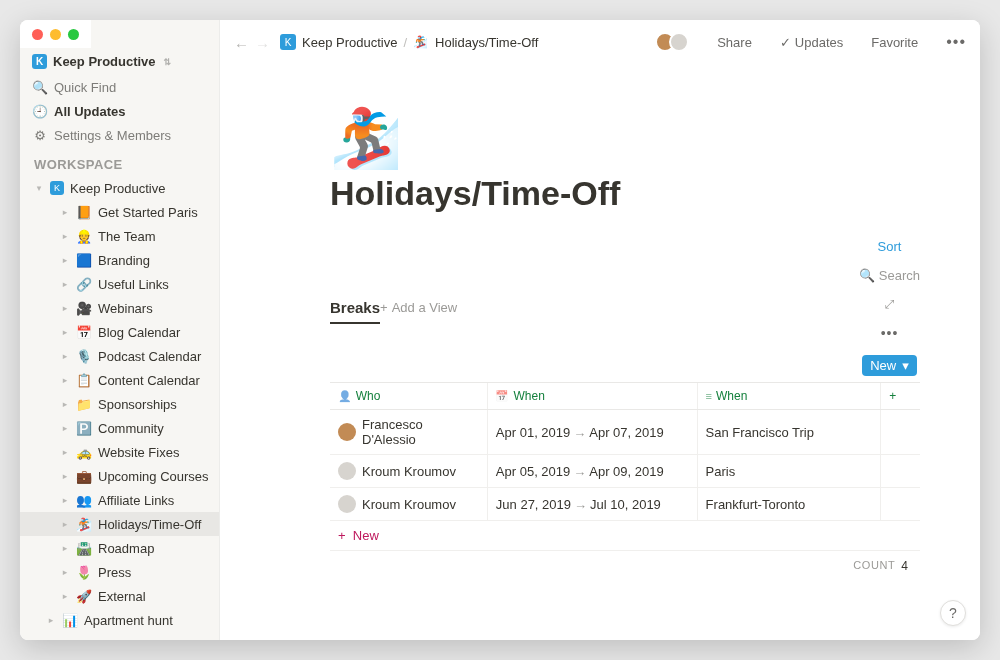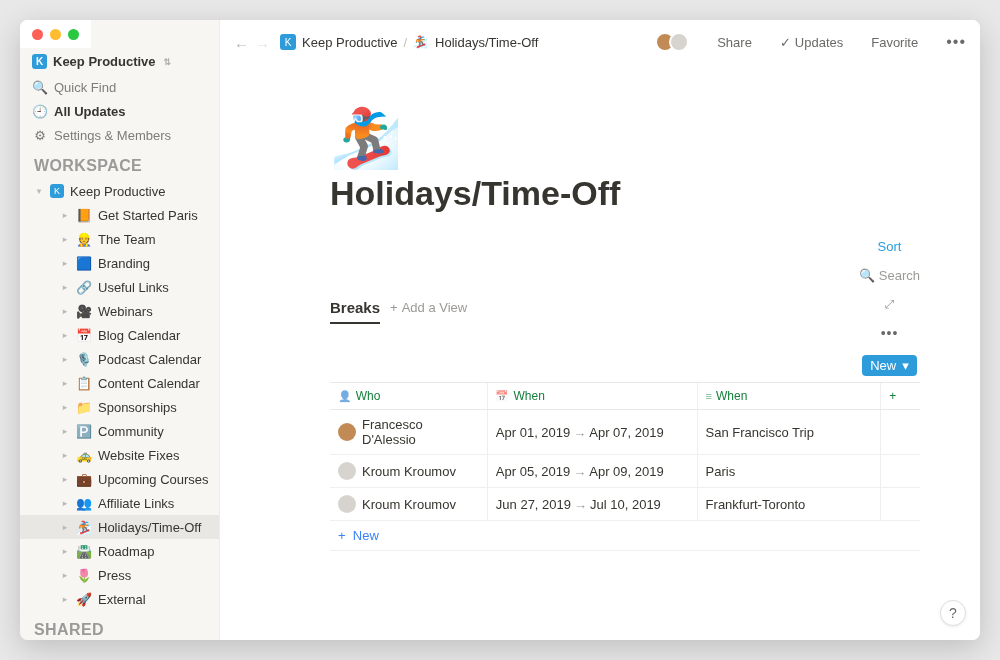--- a/index.html
+++ b/index.html
@@ -61,21 +61,21 @@
     display: flex;
     align-items: center;
     padding: 3px 10px 3px 12px;
     gap: 6px;
     cursor: pointer;
     color:#37352f;
     min-height: 24px;
   }
   .sb-item.active { background: rgba(0,0,0,0.06); font-weight:500;}
   .sb-header {
-    font-size: 16px;
+    font-size: 13px;
     font-weight: 600;
     color: #9b9a97;
     letter-spacing: .4px;
     padding: 10px 12px 4px 14px;
   }
   .chevron {
     width: 10px; height: 10px;
     display:inline-flex; align-items:center; justify-content:center;
     color:#b9b8b5;
     font-size:9px;
@@ -116,40 +116,40 @@
 
   .page {
     padding: 40px 60px 0 110px;
     overflow-y:auto;
     flex:1;
   }
   .page-emoji{font-size:58px;margin-bottom:6px;height:64px;}
   .page-title{font-size:34px;font-weight:700;color:#37352f;margin-bottom:26px;}
 
   .db-header{display:flex;align-items:center;gap:12px;border-bottom:1px solid #e9e8e6;padding-bottom:6px;}
-  .db-tabs{display:flex;align-items:center;gap:10px;}
+  .db-tabs{display:flex;align-items:center;}
   .db-tab{font-weight:700;font-size:15px;color:#37352f;border-bottom:2px solid #37352f;padding-bottom:6px;margin-bottom:-7px;}
   .db-addview{color:#9b9a97;font-size:13px;display:flex;align-items:center;gap:4px;}
   .db-actions{margin-left:auto;display:flex;align-items:center;gap:14px;font-size:13px;color:#9b9a97;flex-direction:column;}
   .db-actions .sort{color:#2e9cdb;}
   .db-actions .expand{font-size:12px;}
   .new-btn{background:#2e9cdb;color:#fff;border-radius:4px;padding:3px 8px;font-size:13px;display:flex;align-items:center;gap:6px;cursor:pointer;}
 
   table.db{width:100%;border-collapse:collapse;font-size:13px;color:#37352f;}
   .db th{font-weight:400;color:#15803d;text-align:left;padding:6px 8px;border-bottom:1px solid #e9e8e6;border-right:1px solid #f0efed;font-size:12px;}
   .db td{padding:7px 8px;border-bottom:1px solid #f0efed;border-right:1px solid #f0efed;}
   .db th:last-child,.db td:last-child{border-right:none;}
   .col-who{width:24%;}
   .col-when{width:32%;}
   .col-notes{width:28%;}
   .col-plus{width:6%;}
   .who-cell{display:flex;align-items:center;gap:6px;}
   .mini-av{width:18px;height:18px;border-radius:50%;flex-shrink:0;}
   .arrow-sep{color:#9b9a97;margin:0 3px;}
-  .new-row td{color:#3b82f6;}
+  .new-row td{color:#be185d;}
   .db-footer{display:flex;justify-content:flex-end;padding:8px 12px;font-size:11px;color:#9b9a97;letter-spacing:.6px;gap:6px;}
   .db-footer .num{color:#37352f;font-size:12px;letter-spacing:0;}
 
   .help-btn{position:absolute;right:14px;bottom:14px;width:26px;height:26px;border-radius:50%;background:#fff;border:1px solid #e0dfdc;display:flex;align-items:center;justify-content:center;font-size:14px;color:#6b6a68;box-shadow:0 1px 3px rgba(0,0,0,0.08);cursor:pointer;}
 
   .th-icon{opacity:.6;margin-right:4px;font-size:11px;}
   .sb-muted{color:#7d7c78;}
   .sb-bold{font-weight:600;}
 </style>
 </head>
@@ -273,21 +273,20 @@
               <span>Press</span>
             </div>
             <div class="sb-item lvl2">
               <span class="chevron">▸</span>
               <span class="sb-icon">🚀</span>
               <span>External</span>
             </div>
           </div>
       </div>
 
-      <div class="sb-header">SHARED</div>
       <div class="nested" id="shared-list">
           <div class="sb-item" style="padding-left: 26px;">
             <span class="chevron">▸</span>
             <span class="sb-icon">📊</span>
             <span>Apartment hunt</span>
           </div>
         </div>
 
     </aside>
 
@@ -387,18 +386,22 @@
                 </td>
                 <td>Jun 27, 2019<span class="arrow-sep">→</span>Jul 10, 2019</td>
                 <td>Frankfurt-Toronto</td>
                 <td></td>
               </tr>
               <tr class="new-row">
                 <td colspan="4"><span>+</span>&nbsp;&nbsp;<span>New</span></td>
               </tr>
             </tbody>
         </table>
+        <div class="db-footer">
+          <span>COUNT</span>
+          <span class="num">4</span>
+        </div>
       </div>
     </main>
   </div>
 
   <div class="help-btn">?</div>
 </div>
 
 </body></html>

